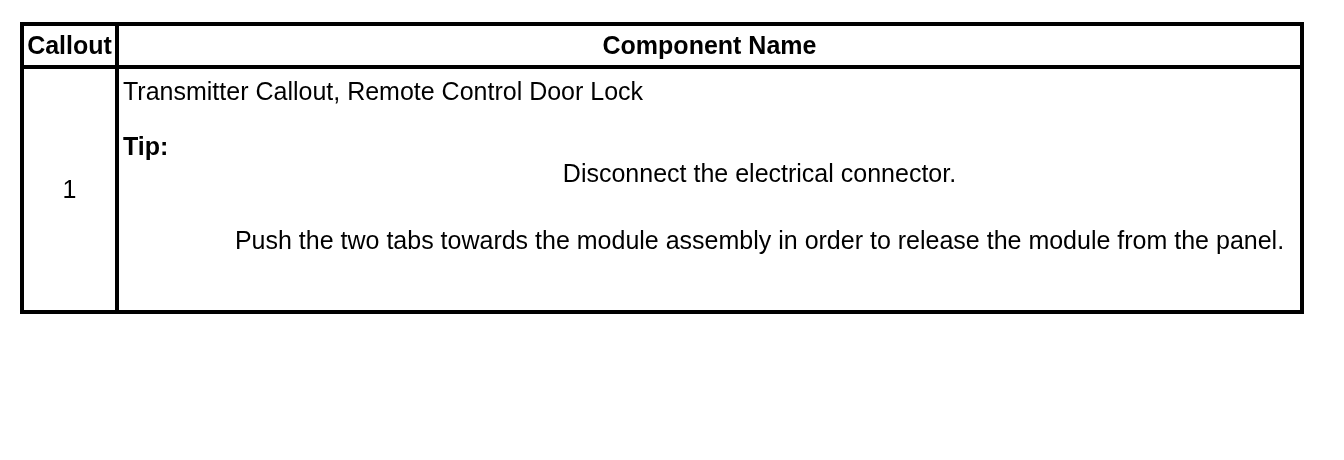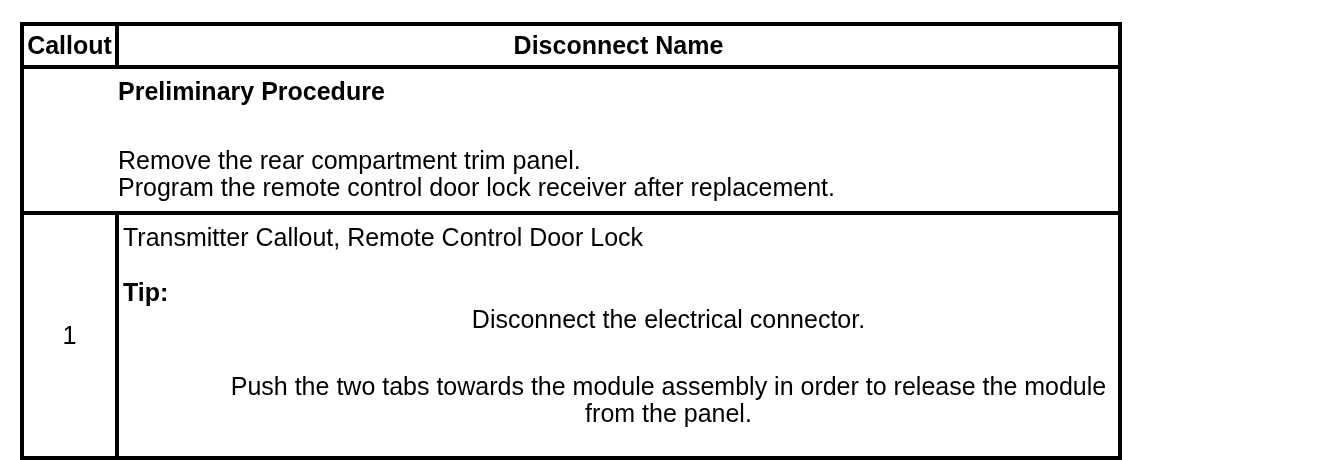--- a/index.html
+++ b/index.html
@@ -13,21 +13,21 @@
     height: 460px;
     background: #ffffff;
     color: #000000;
     font-family: "Liberation Sans", sans-serif;
     overflow: hidden;
   }
   table.doc {
     position: absolute;
     left: 20px;
     top: 22px;
-    width: 1102px;
+    width: 1284px;
     border-collapse: collapse;
     table-layout: fixed;
     font-size: 25px;
     line-height: 27px;
     color: #000000;
   }
   table.doc th,
   table.doc td {
     border: 4px solid #000000;
     background: #ffffff;
@@ -66,33 +66,24 @@
 
 <div class="page">
   <table class="doc">
     <colgroup>
       <col class="col-callout">
       <col>
     </colgroup>
     <thead>
       <tr>
         <th class="hdr">Callout</th>
-        <th class="hdr">Disconnect Name</th>
+        <th class="hdr">Component Name</th>
       </tr>
     </thead>
     <tbody>
-      <tr>
-        <td class="prelim-cell" colspan="2">
-          <div class="bold">Preliminary Procedure</div>
-          <div class="prelim-steps">
-            <div>Remove the rear compartment trim panel.</div>
-            <div>Program the remote control door lock receiver after replacement.</div>
-          </div>
-        </td>
-      </tr>
       <tr>
         <td class="callout-cell">1</td>
         <td class="component-cell">
           <div>Transmitter Callout, Remote Control Door Lock</div>
           <div class="bold tip-label">Tip:</div>
           <div class="tip-line">Disconnect the electrical connector.</div>
           <div class="tip-line tip-line-2">Push the two tabs towards the module assembly in order to release the module from the panel.</div>
         </td>
       </tr>
     </tbody>

